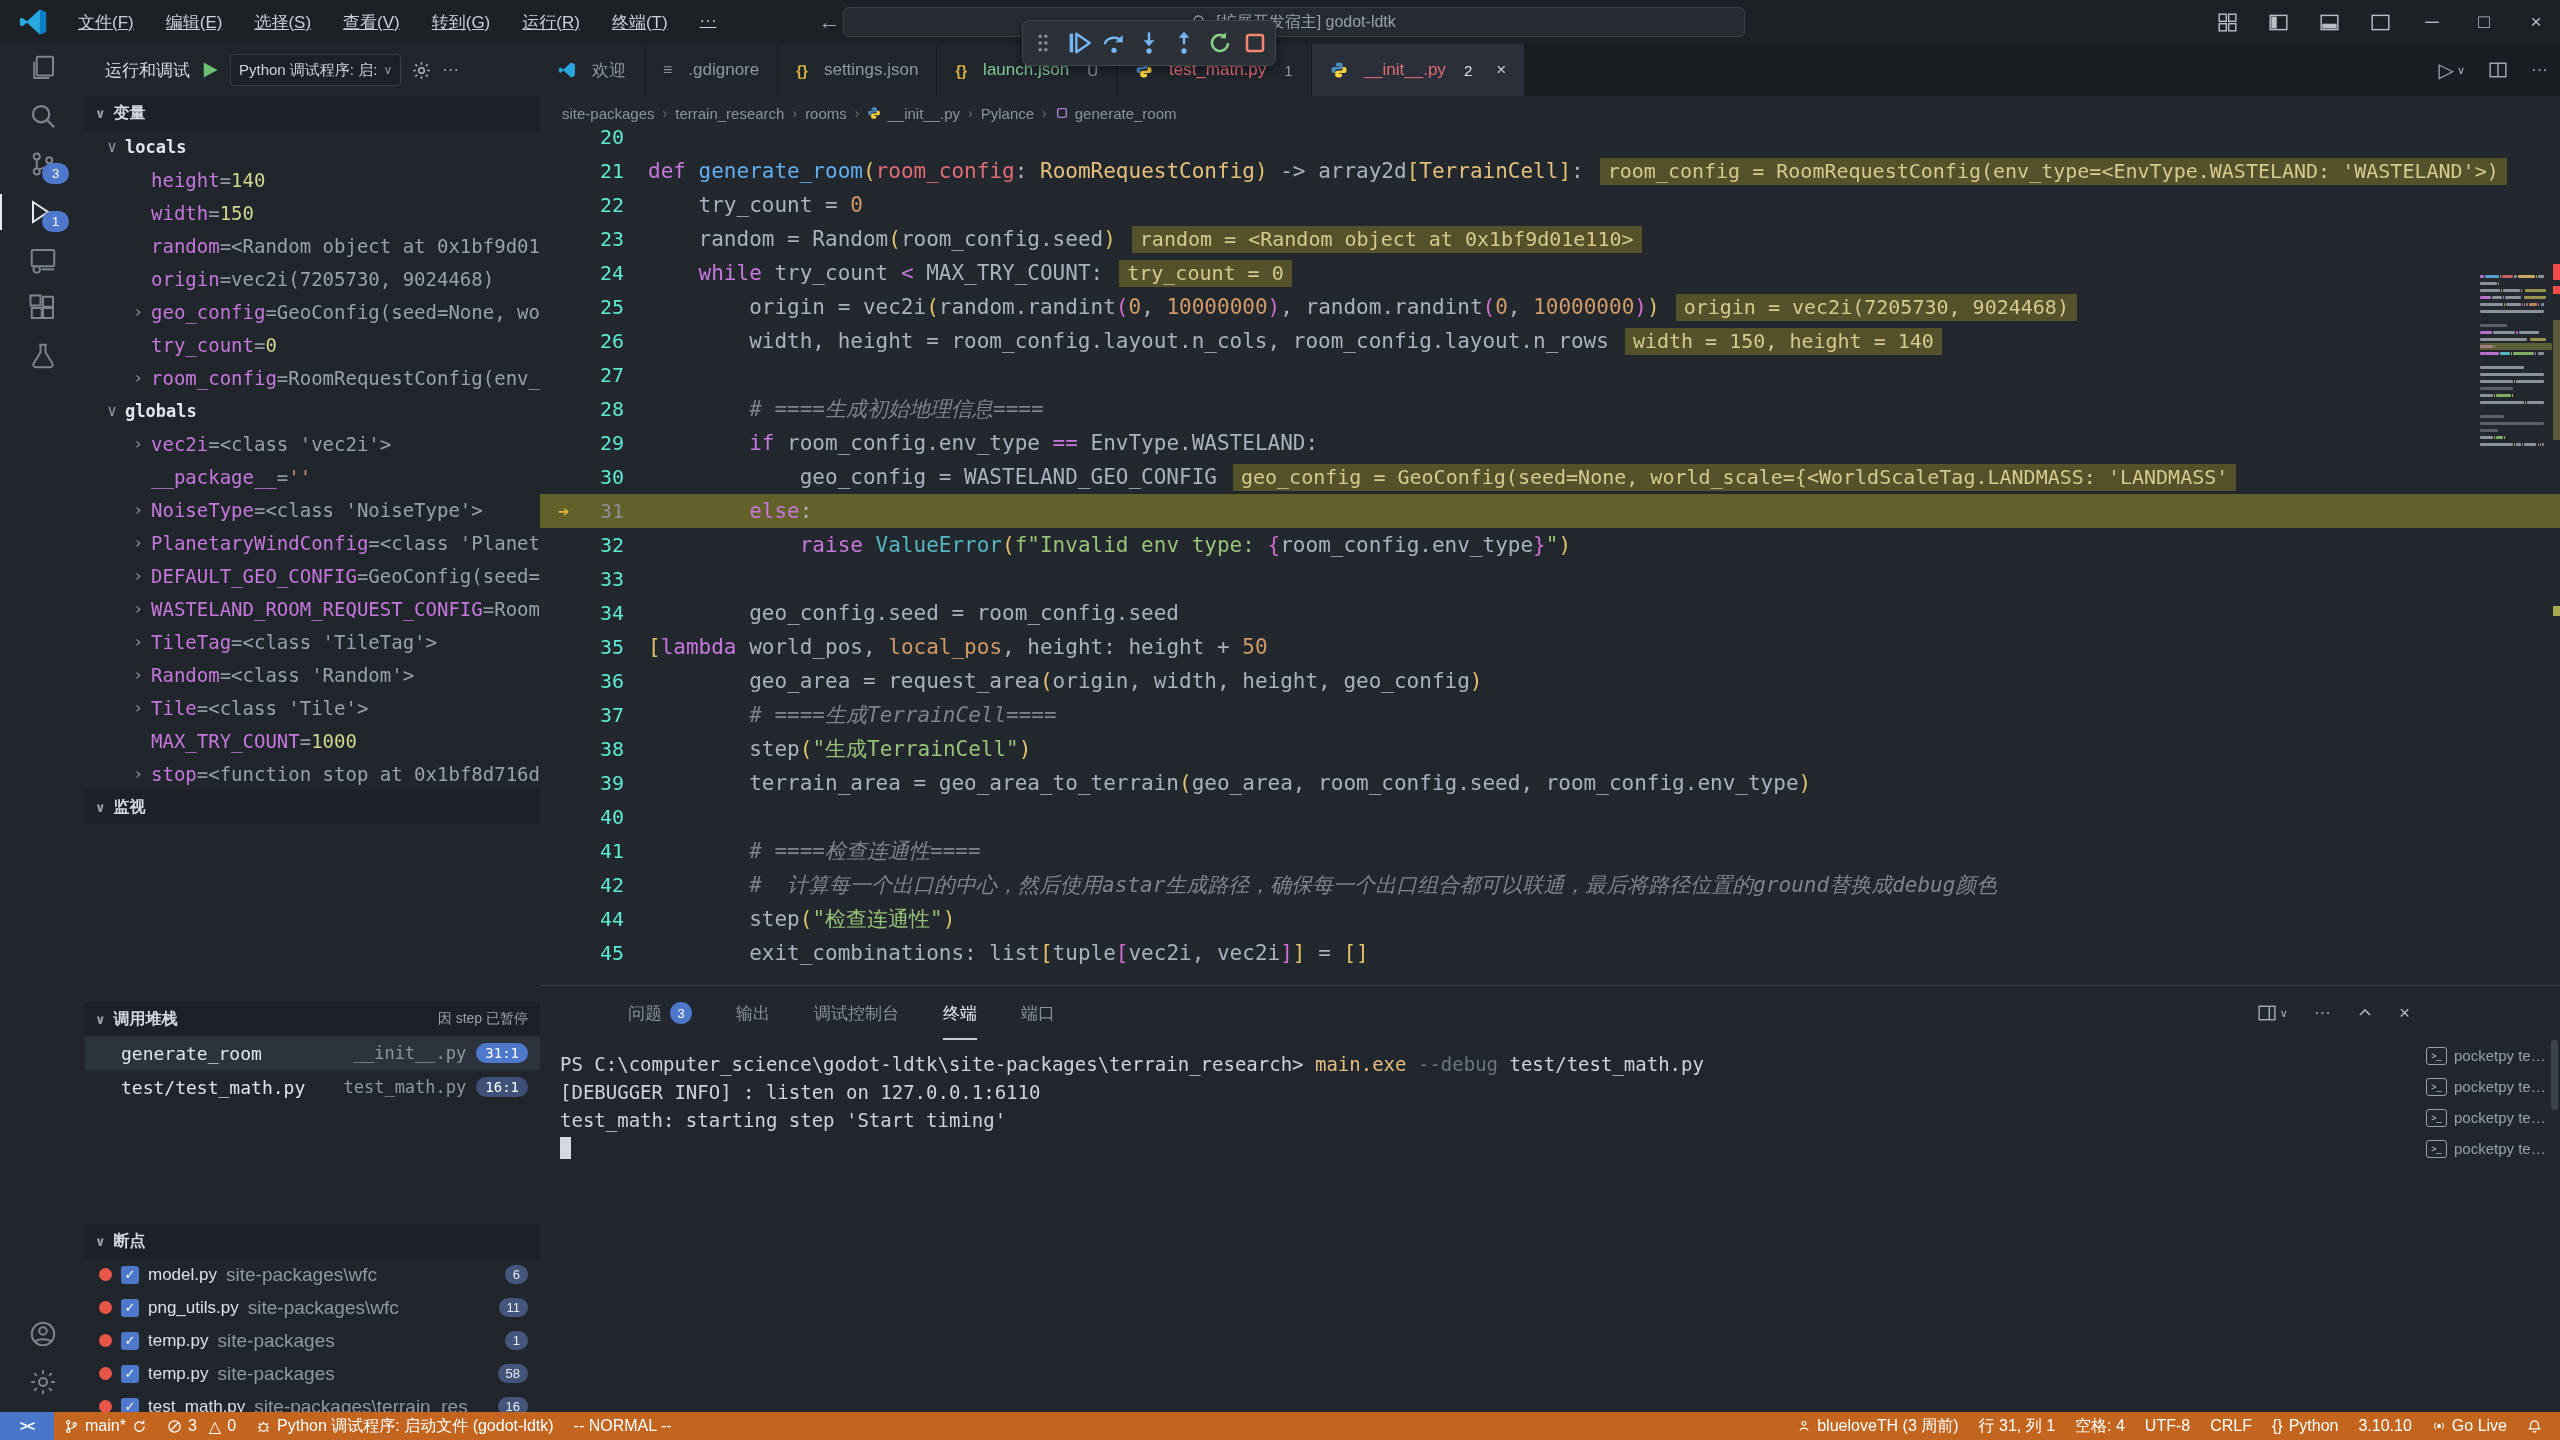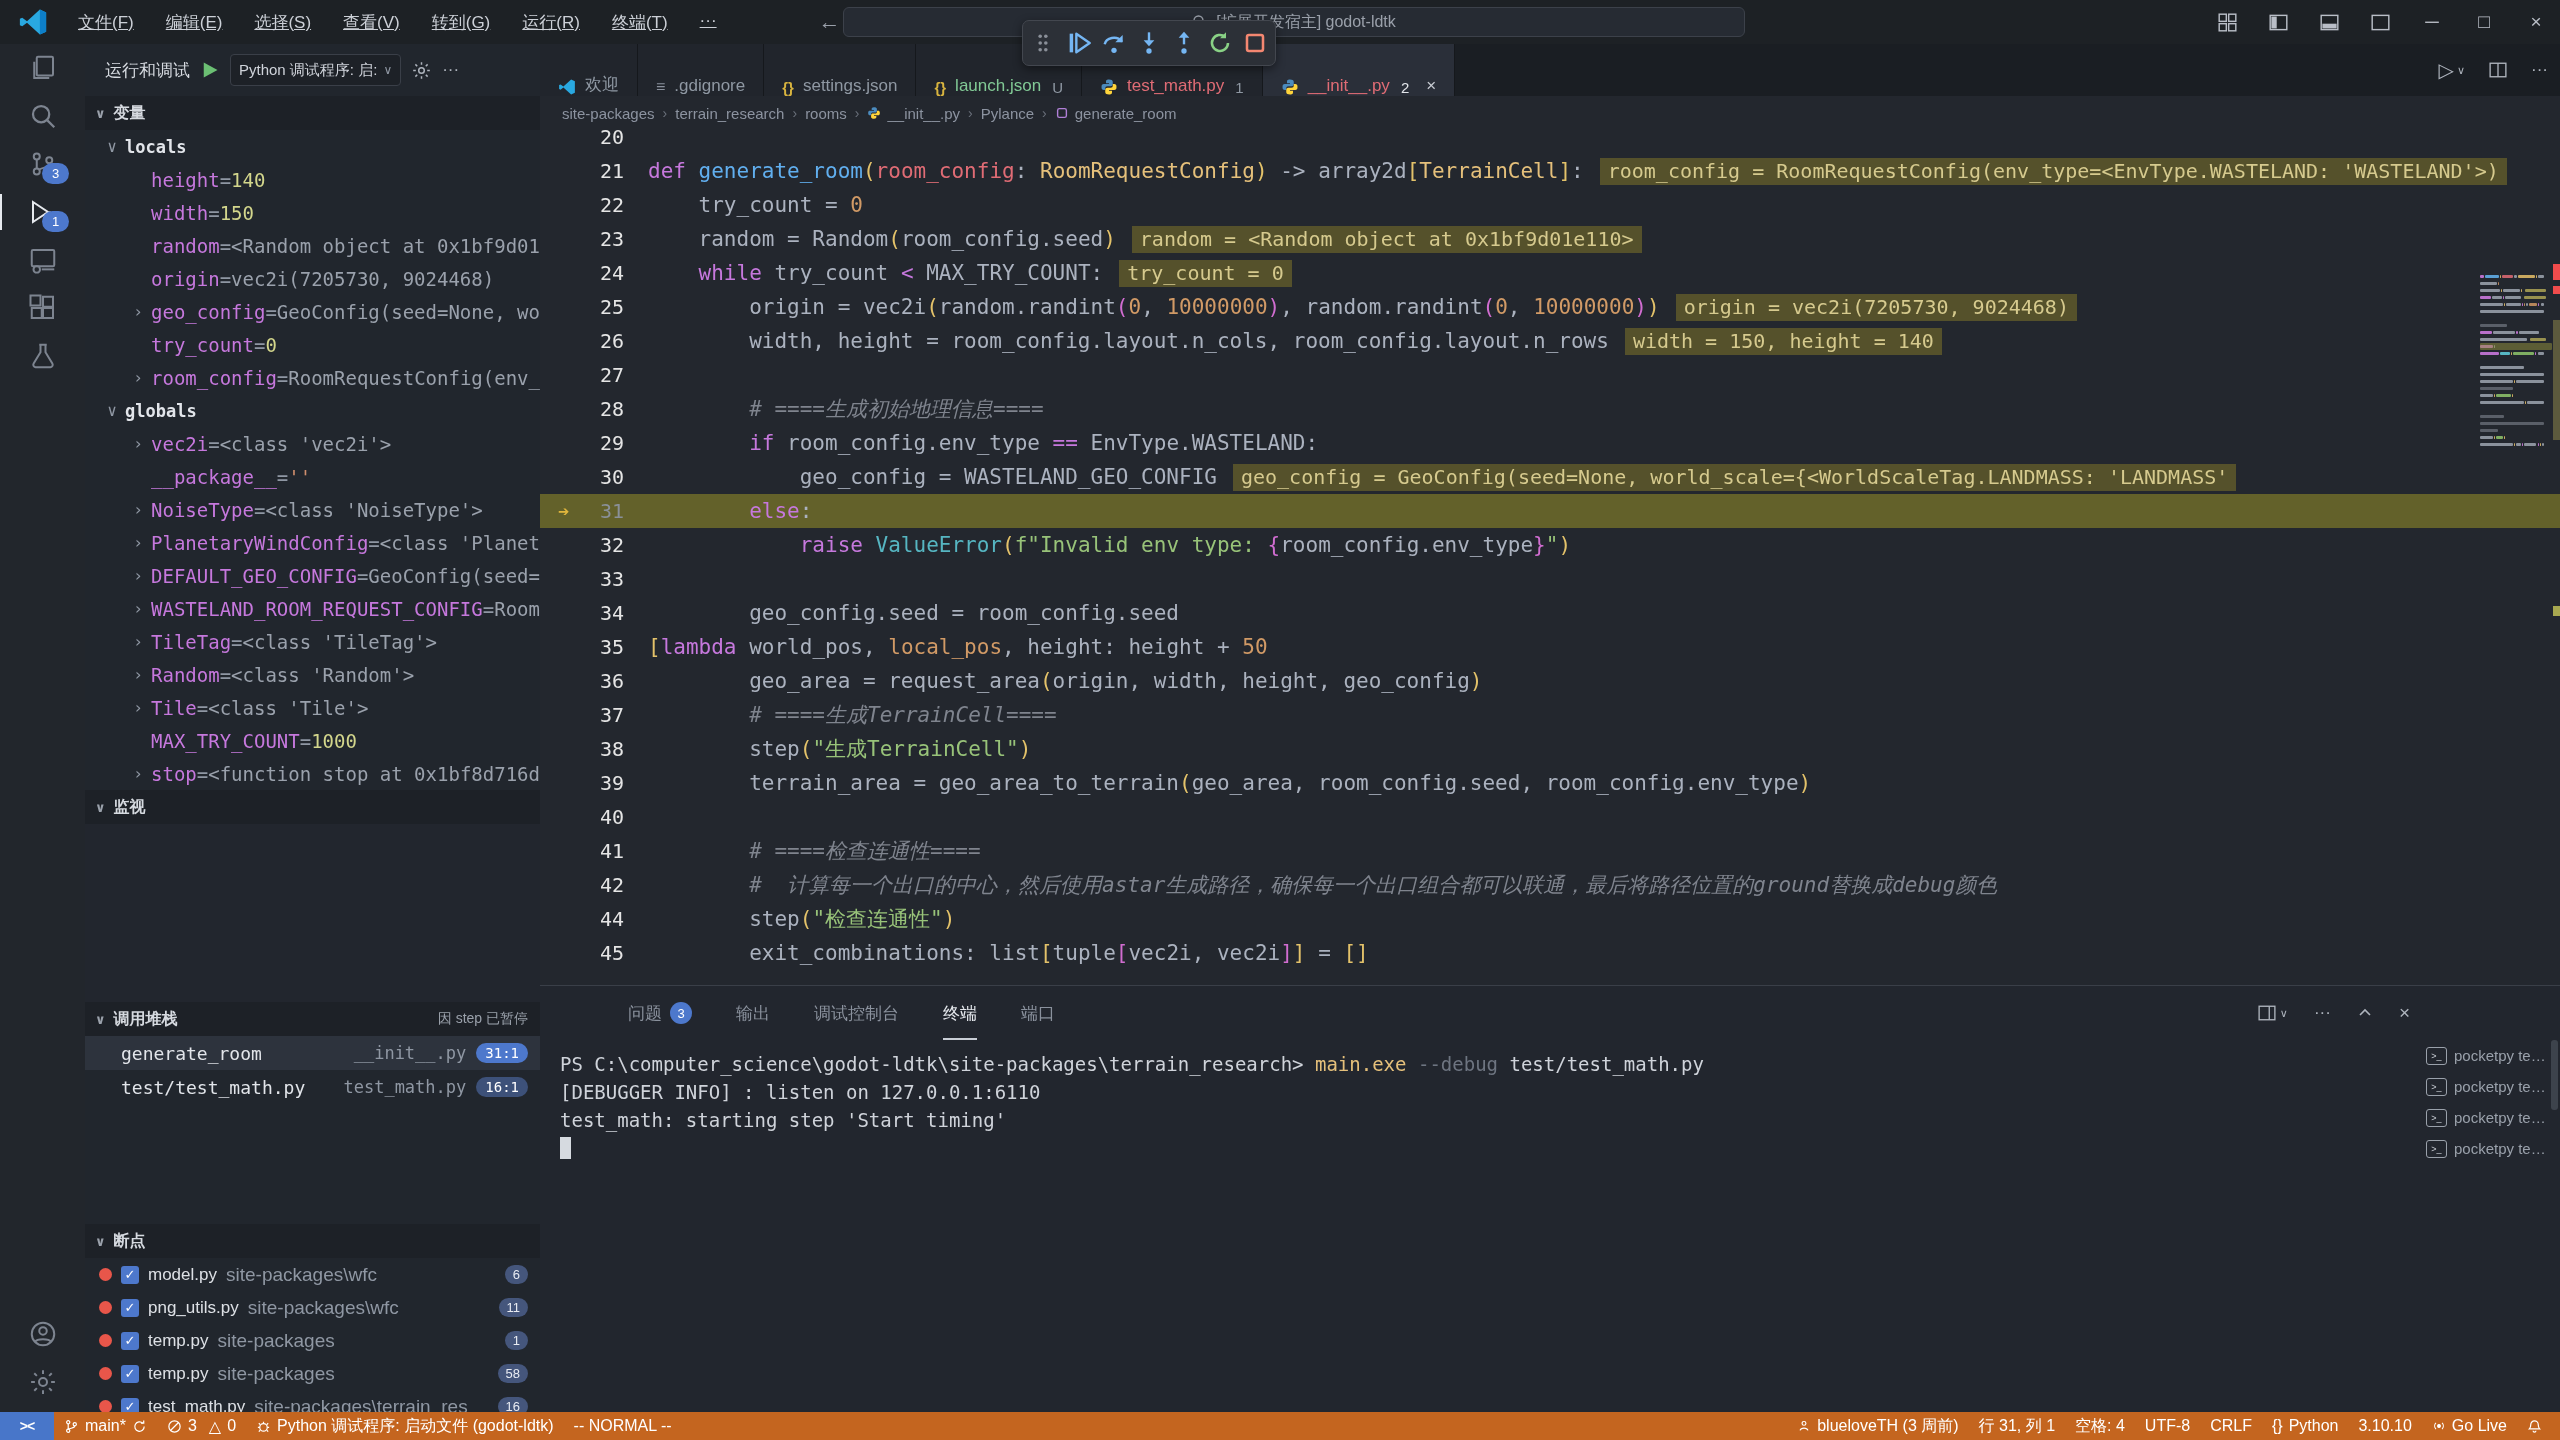--- a/index.html
+++ b/index.html
@@ -55,36 +55,36 @@
   .loc-badge{margin-left:10px;background:#4d78cc;color:#fff;border-radius:12px;font-size:14px;padding:2px 9px;}
   .loc-badge.dim{background:#3d5179;}
   .bp-row{height:33px;display:flex;align-items:center;gap:9px;padding:0 12px 0 14px;font-size:17px;color:#dde0e5;white-space:nowrap;overflow:hidden;}
   .bp-dot{width:13px;height:13px;border-radius:50%;background:#e8564a;flex:none;}
   .bp-check{width:18px;height:18px;border-radius:3px;background:#4d78cc;color:#fff;font-size:13px;display:flex;align-items:center;justify-content:center;flex:none;}
   .bp-path{color:#8f97a3;font-size:19px;}
   .bp-badge{margin-left:auto;background:#45567c;color:#e8ebf2;border-radius:11px;font-size:13px;padding:2px 8px;flex:none;}
 
   
   .tabbar{position:absolute;left:540px;top:44px;right:0;height:52px;background:#1a1e23;display:flex;z-index:5;}
-  .tab{display:flex;align-items:flex-end;gap:9px;padding:0 18px;background:#21252c;border-right:1px solid #15181c;font-size:17px;color:#8f98a3;}
+  .tab{display:flex;align-items:center;gap:16px;padding:0 18px;background:#21252c;border-right:1px solid #15181c;font-size:17px;color:#8f98a3;}
   .tab.active{background:#2a2f39;color:#e2e5ea;}
   .tab .lbl.red{color:#e06c75;} .tab .lbl.green{color:#81c995;}
   .tab .sfx{font-size:15px;margin-left:2px;}
   .tab .close{margin-left:8px;color:#c9cdd4;font-size:17px;}
   .editor-actions{position:absolute;right:12px;top:44px;height:52px;display:flex;align-items:center;gap:24px;color:#aeb4bd;z-index:6;font-size:17px;}
   .breadcrumb{position:absolute;left:540px;top:96px;right:0;height:34px;background:#23272e;display:flex;align-items:center;gap:6px;
               padding-left:22px;font-size:15px;color:#8c93a0;z-index:4;}
   .breadcrumb .sep{color:#6a707b;font-size:14px;margin:0 2px;}
 
   .codearea{position:absolute;left:540px;top:130px;right:0;height:855px;overflow:hidden;background:#23272e;}
   .codelines{margin-top:-10px;}
   .cl{height:34px;display:flex;align-items:center;white-space:pre;font-size:21px;}
   .cl.cur{background:#63612a;}
   .gutter{width:108px;flex:none;display:flex;align-items:center;justify-content:flex-end;padding-right:24px;box-sizing:border-box;
-          color:#e5e5e5;font-size:20px;position:relative;font-family:"DejaVu Sans Mono",monospace;}
+          color:#5eead4;font-size:20px;position:relative;font-family:"DejaVu Sans Mono",monospace;}
   .cl.cur .gutter{color:#8a9099;}
   .garrow{position:absolute;left:18px;color:#e2b73d;font-size:19px;}
   .kw{color:#c678dd;} .fn{color:#61afef;} .ty{color:#e5c07b;} .st{color:#98c379;} .nu{color:#d19a66;}
   .cm{color:#7f848e;font-style:italic;} .tx{color:#abb2bf;} .cy{color:#56b6c2;} .b1{color:#e3c26a;} .b2{color:#d16dd1;} .pa{color:#e06c75;}
   .hint{margin-left:16px;background:#55512b;color:#d6ca8e;padding:1px 8px 2px 8px;font-size:20px;white-space:pre;}
 
   .minimap{position:absolute;right:8px;top:130px;width:72px;height:300px;z-index:6;}
   .mm-bar{position:absolute;height:3px;border-radius:1px;}
   .ruler{position:absolute;right:0;top:130px;width:7px;height:855px;z-index:6;}
   .ruler div{position:absolute;left:0;width:7px;}

